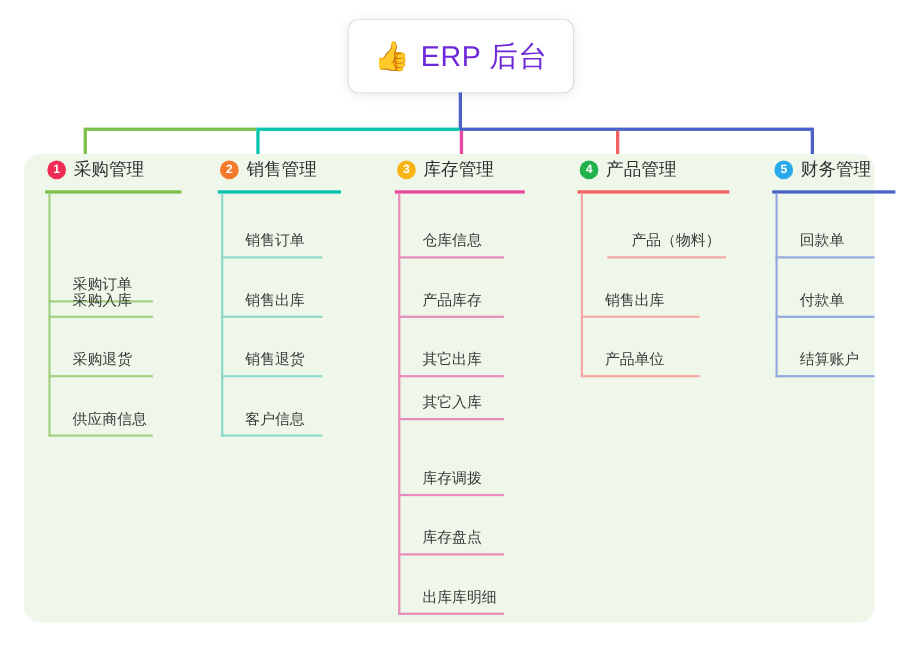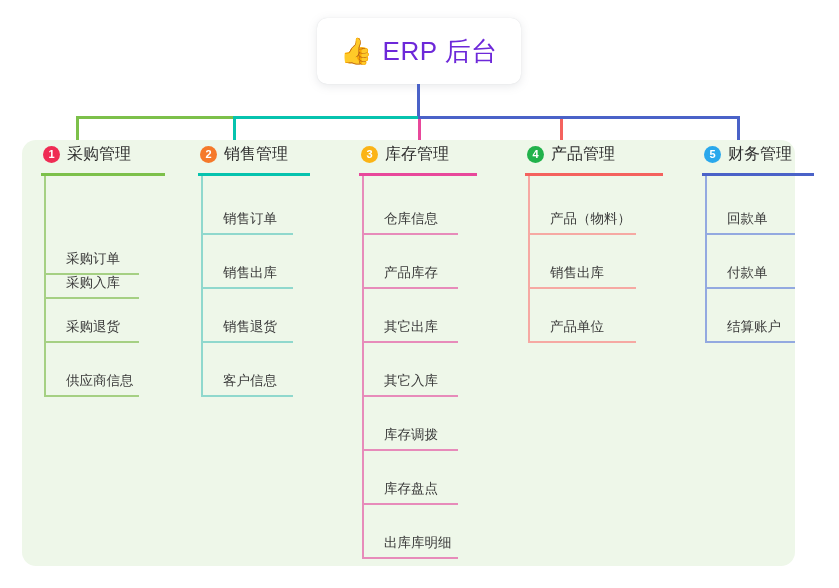--- a/index.html
+++ b/index.html
@@ -159,21 +159,21 @@
         <div class="col-head">
           <span class="badge" style="background: rgb(239, 44, 84);">1</span>
           <span class="col-title">采购管理</span>
         </div>
         <div class="head-rule" style="top: 33px; width: 124px; background: rgb(124, 192, 74);"></div>
         <div class="spine" style="top: 36px; height: 221px; background: rgb(165, 208, 131);"></div>
         <div class="leaf" style="top: 65px; height: 30px; width: 95px; margin-top: 40px;">
           <div class="leaf-label">采购订单</div>
           <div class="leaf-rule" style="width: 95px; background: rgb(165, 208, 131);"></div>
         </div>
-        <div class="leaf" style="top: 129px; height: 30px; width: 95px;">
+        <div class="leaf" style="top: 119px; height: 30px; width: 95px;">
           <div class="leaf-label">采购入库</div>
           <div class="leaf-rule" style="width: 95px; background: rgb(165, 208, 131);"></div>
         </div>
         <div class="leaf" style="top: 173px; height: 30px; width: 95px;">
           <div class="leaf-label">采购退货</div>
           <div class="leaf-rule" style="width: 95px; background: rgb(165, 208, 131);"></div>
         </div>
         <div class="leaf" style="top: 227px; height: 30px; width: 95px; text-decoration: underline;">
           <div class="leaf-label">供应商信息</div>
           <div class="leaf-rule" style="width: 95px; background: rgb(165, 208, 131);"></div>
@@ -215,21 +215,21 @@
           <div class="leaf-rule" style="width: 96px; background: rgb(231, 139, 186);"></div>
         </div>
         <div class="leaf" style="top: 119px; height: 30px; width: 96px;">
           <div class="leaf-label">产品库存</div>
           <div class="leaf-rule" style="width: 96px; background: rgb(231, 139, 186);"></div>
         </div>
         <div class="leaf" style="top: 173px; height: 30px; width: 96px;">
           <div class="leaf-label">其它出库</div>
           <div class="leaf-rule" style="width: 96px; background: rgb(231, 139, 186);"></div>
         </div>
-        <div class="leaf" style="top: 227px; height: 30px; width: 96px; text-decoration: underline;">
+        <div class="leaf" style="top: 212px; height: 30px; width: 96px; text-decoration: underline;">
           <div class="leaf-label">其它入库</div>
           <div class="leaf-rule" style="width: 96px; background: rgb(231, 139, 186);"></div>
         </div>
         <div class="leaf" style="top: 281px; height: 30px; width: 96px;">
           <div class="leaf-label">库存调拨</div>
           <div class="leaf-rule" style="width: 96px; background: rgb(231, 139, 186);"></div>
         </div>
         <div class="leaf" style="top: 335px; height: 30px; width: 96px;">
           <div class="leaf-label">库存盘点</div>
           <div class="leaf-rule" style="width: 96px; background: rgb(231, 139, 186);"></div>
@@ -239,21 +239,21 @@
           <div class="leaf-rule" style="width: 96px; background: rgb(231, 139, 186);"></div>
         </div>
       </div>
       <div class="column" style="left: 503px;">
         <div class="col-head">
           <span class="badge" style="background: rgb(33, 178, 75);">4</span>
           <span class="col-title">产品管理</span>
         </div>
         <div class="head-rule" style="top: 33px; width: 138px; background: rgb(244, 98, 94);"></div>
         <div class="spine" style="top: 36px; height: 167px; background: rgb(246, 169, 163);"></div>
-        <div class="leaf" style="top: 65px; height: 30px; width: 108px;">
+        <div class="leaf" style="top: 65px; height: 30px; width: 108px; margin-left: 24px;">
           <div class="leaf-label">产品（物料）</div>
           <div class="leaf-rule" style="width: 108px; background: rgb(246, 169, 163);"></div>
         </div>
         <div class="leaf" style="top: 119px; height: 30px; width: 108px;">
           <div class="leaf-label">销售出库</div>
           <div class="leaf-rule" style="width: 108px; background: rgb(246, 169, 163);"></div>
         </div>
         <div class="leaf" style="top: 173px; height: 30px; width: 108px;">
           <div class="leaf-label">产品单位</div>
           <div class="leaf-rule" style="width: 108px; background: rgb(246, 169, 163);"></div>

